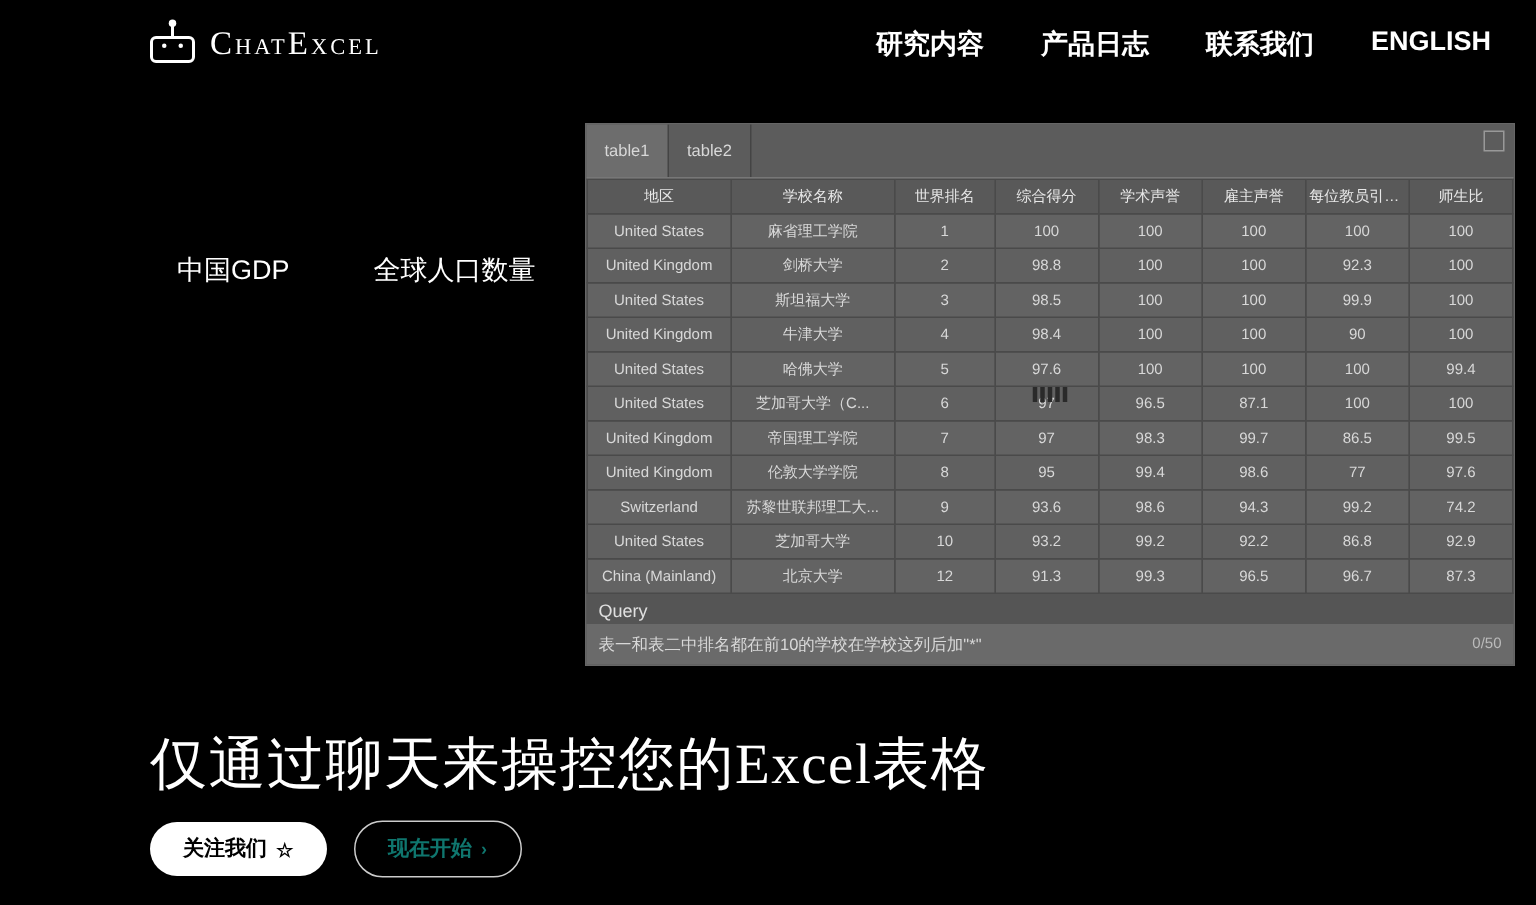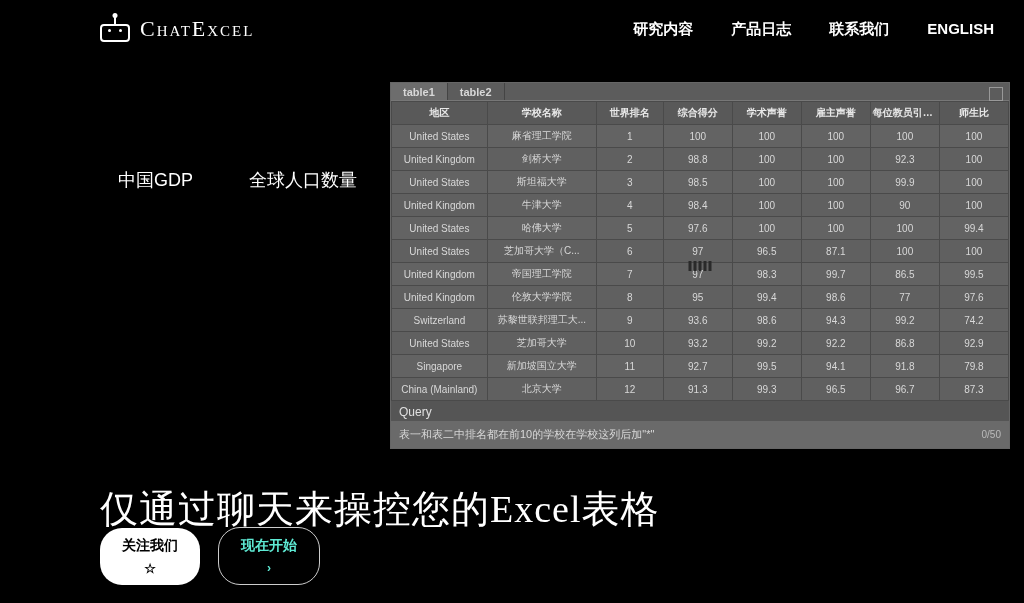--- a/index.html
+++ b/index.html
@@ -30,21 +30,21 @@
   }
   .logo-icon .eye { position:absolute; width:3px; height:3px; background:#fff; border-radius:50%; top:13px; }
   .logo-icon .eye.l { left:8px; } .logo-icon .eye.r { right:8px; }
   .logo-icon .ant { position:absolute; top:0; left:50%; width:2px; height:8px; background:#fff; transform:translateX(-50%);}
   .logo-icon .ball { position:absolute; top:-3px; left:50%; width:5px; height:5px; background:#fff; border-radius:50%; transform:translateX(-50%);}
   .brand {
     font-family: "Georgia", "Times New Roman", serif;
     font-size: 22px; letter-spacing: 2px; font-weight: 500;
     font-variant: small-caps;
   }
-  .nav { display:flex; gap:38px; font-size:15px; font-weight:600; }
+  .nav { display:flex; gap:38px; font-size:18px; font-weight:600; }
   .nav-item { cursor:pointer; }
 
   
   .examples {
     position:absolute;
     left:100px; top:160px;
     display:flex; gap:20px;
     font-size:18px; font-weight:400; color:#fff;
   }
   .example-item { padding:8px 18px; cursor:pointer; }
@@ -55,45 +55,44 @@
   
   .panel {
     position:absolute; right:14px; top:82px;
     width:620px;
     background:#555; 
     border:1px solid #666;
     font-size:10px;
     color:#d0d0d0;
   }
   .panel-tabs {
-    display:flex; align-items:center; background:#5c5c5c; height:18px;
+    display:flex; align-items:center; background:#5c5c5c; height:36px;
     border-bottom:1px solid #777;
     position:relative;
-    font-weight:bold;
   }
   .tab {
     padding:0 12px; height:100%; display:flex; align-items:center;
     border-right:1px solid #444; cursor:pointer; color:#d8d8d8; font-size:11px;
   }
   .tab.active { background:#6d6d6d; }
   .panel-expand {
     position:absolute; right:6px; top:4px; width:14px; height:14px;
     border:1px solid #999; cursor:pointer;
   }
 
   .sheet {
     width:100%; border-collapse:collapse; table-layout:fixed;
   }
   .sheet th, .sheet td {
     border:1px solid #4a4a4a; text-align:center;
     padding:4px 2px; font-weight:400; color:#d8d8d8;
     white-space:nowrap; overflow:hidden; text-overflow:ellipsis;
     font-size:10px;
   }
-  .sheet th { background:#595959; height:16px; font-size:10px; color:#e8e8e8;font-weight:bold;}
+  .sheet th { background:#595959; height:16px; font-size:10px; color:#e8e8e8;}
   .sheet tr:nth-child(even) td { background:#606060; }
   .sheet tr:nth-child(odd) td  { background:#636363; }
   .sheet td { height:23px; }
   
   .col0 { width:86px; }
   .col1 { width:98px; }
   .col2 { width:60px; }
   .colv { width:62px; }
 
   .query-block { background:#555; }
@@ -118,24 +117,24 @@
     font-size:38px; font-weight:400; letter-spacing:1px;
   }
 
   
   .cta-row {
     position:absolute; left:100px; bottom:18px;
     display:flex; gap:18px; align-items:center;
   }
   .btn {
     border-radius:22px; padding:9px 22px; font-size:14px; font-weight:600;
-    display:flex; align-items:center; gap:6px; cursor:pointer;flex-direction:column;
+    display:flex; align-items:center; gap:6px; cursor:pointer;
   }
   .btn.primary { background:#fff; color:#000; }
-  .btn.secondary { background:transparent; border:1.5px solid #ccc; color:#5eead4; }
+  .btn.secondary { background:transparent; border:1.5px solid #ccc; color:#0f766e; }
   .star { font-size:13px; }
   .chev { font-size:12px; }
 </style>
 </head>
 <body>
 
 <div class="header">
   <div class="logo-wrap">
     <div class="logo-icon">
       <div class="ant"></div>
@@ -275,30 +274,20 @@
           <td class="col0">United States</td>
           <td class="col1">芝加哥大学</td>
           <td class="col2">10</td>
           <td class="colv">93.2</td>
           <td class="colv">99.2</td>
           <td class="colv">92.2</td>
           <td class="colv">86.8</td>
           <td class="colv">92.9</td>
         </tr>
         <tr>
-          <td class="col0">Singapore</td>
-          <td class="col1">新加坡国立大学</td>
-          <td class="col2">11</td>
-          <td class="colv">92.7</td>
-          <td class="colv">99.5</td>
-          <td class="colv">94.1</td>
-          <td class="colv">91.8</td>
-          <td class="colv">79.8</td>
-        </tr>
-        <tr>
           <td class="col0">China (Mainland)</td>
           <td class="col1">北京大学</td>
           <td class="col2">12</td>
           <td class="colv">91.3</td>
           <td class="colv">99.3</td>
           <td class="colv">96.5</td>
           <td class="colv">96.7</td>
           <td class="colv">87.3</td>
         </tr>
       </tbody>

